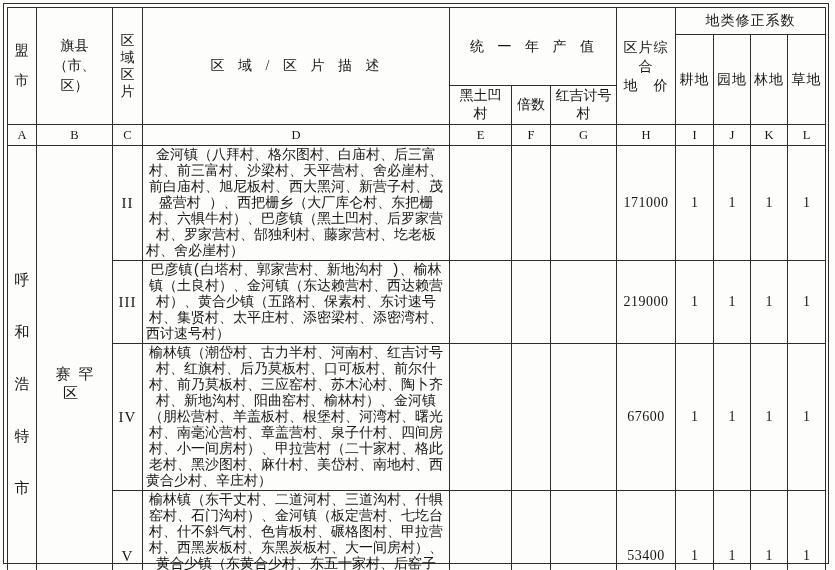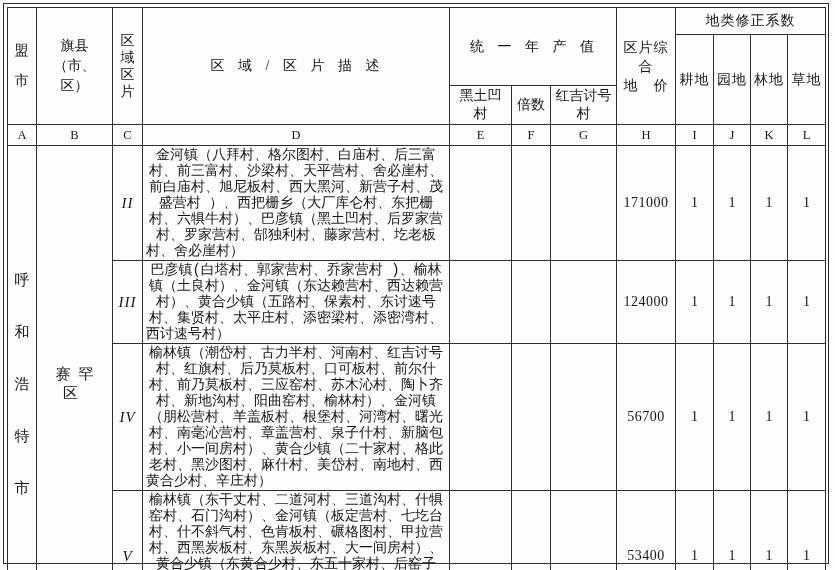--- a/index.html
+++ b/index.html
@@ -33,21 +33,21 @@
   
   .letter{font-size:12.5px;line-height:14px;padding:1px;}
   
   .desc{
     text-align:justify;text-align-last:left;
     font-size:14px;line-height:16px;padding:2px 5px;
     font-family:Liberation Mono, monospace;
   }
   .vstack{white-space:pre-line;line-height:52px;font-size:15px;letter-spacing:0;}
   .county{letter-spacing:8px;font-size:15px;text-indent:8px;}
-  .zone-num{font-size:15px;letter-spacing:1px;font-style:italic;}
+  .zone-num{font-size:15px;letter-spacing:1px;}
   .num{font-size:14px;letter-spacing:0.5px;}
   .coef{font-size:14px;}
 </style>
 </head>
 <body>
 
 <div class="page">
   <div class="frame">
     <table class="tbl">
       <colgroup>
@@ -124,38 +124,38 @@
         <td class="num"></td>
         <td class="num">171000</td>
         <td class="coef">1</td>
         <td class="coef">1</td>
         <td class="coef">1</td>
         <td class="coef">1</td>
       </tr>
 
       <tr style="height:80px">
         <td class="zone-num">III</td>
-        <td class="desc">巴彦镇(白塔村、郭家营村、乔家营村 )、榆林镇（土良村）、金河镇（东达赖营村、西达赖营村）、黄合少镇（五路村、保素村、东讨速号村、集贤村、太平庄村、添密梁村、添密湾村、西讨速号村）</td>
+        <td class="desc">巴彦镇(白塔村、郭家营村、新地沟村 )、榆林镇（土良村）、金河镇（东达赖营村、西达赖营村）、黄合少镇（五路村、保素村、东讨速号村、集贤村、太平庄村、添密梁村、添密湾村、西讨速号村）</td>
         <td class="num"></td>
         <td class="num"></td>
         <td class="num"></td>
-        <td class="num">124000</td>
+        <td class="num">219000</td>
         <td class="coef">1</td>
         <td class="coef">1</td>
         <td class="coef">1</td>
         <td class="coef">1</td>
       </tr>
 
       <tr style="height:120px">
         <td class="zone-num">IV</td>
-        <td class="desc">榆林镇（潮岱村、古力半村、河南村、红吉讨号村、红旗村、后乃莫板村、口可板村、前尔什村、前乃莫板村、三应窑村、苏木沁村、陶卜齐村、新地沟村、阳曲窑村、榆林村）、金河镇（朋松营村、羊盖板村、根堡村、河湾村、曙光村、南毫沁营村、章盖营村、泉子什村、新脑包村、小一间房村）、黄合少镇（二十家村、格此老村、黑沙图村、麻什村、美岱村、南地村、西黄合少村、辛庄村）</td>
+        <td class="desc">榆林镇（潮岱村、古力半村、河南村、红吉讨号村、红旗村、后乃莫板村、口可板村、前尔什村、前乃莫板村、三应窑村、苏木沁村、陶卜齐村、新地沟村、阳曲窑村、榆林村）、金河镇（朋松营村、羊盖板村、根堡村、河湾村、曙光村、南毫沁营村、章盖营村、泉子什村、四间房村、小一间房村）、甲拉营村（二十家村、格此老村、黑沙图村、麻什村、美岱村、南地村、西黄合少村、辛庄村）</td>
         <td class="num"></td>
         <td class="num"></td>
         <td class="num"></td>
-        <td class="num">56700</td>
+        <td class="num">67600</td>
         <td class="coef">1</td>
         <td class="coef">1</td>
         <td class="coef">1</td>
         <td class="coef">1</td>
       </tr>
 
       <tr style="height:104px">
         <td class="zone-num">V</td>
         <td class="desc">榆林镇（东干丈村、二道河村、三道沟村、什犋窑村、石门沟村）、金河镇（板定营村、七圪台村、什不斜气村、色肯板村、碾格图村、甲拉营村、西黑炭板村、东黑炭板村、大一间房村）、黄合少镇（东黄合少村、东五十家村、后窑子村、老丈窑村、赛音不浪村、石人湾村、苏计村、五犋窑村、西梁村、西五十家村、新脑包村、窑子村、朱亥村）</td>
         <td class="num"></td>

